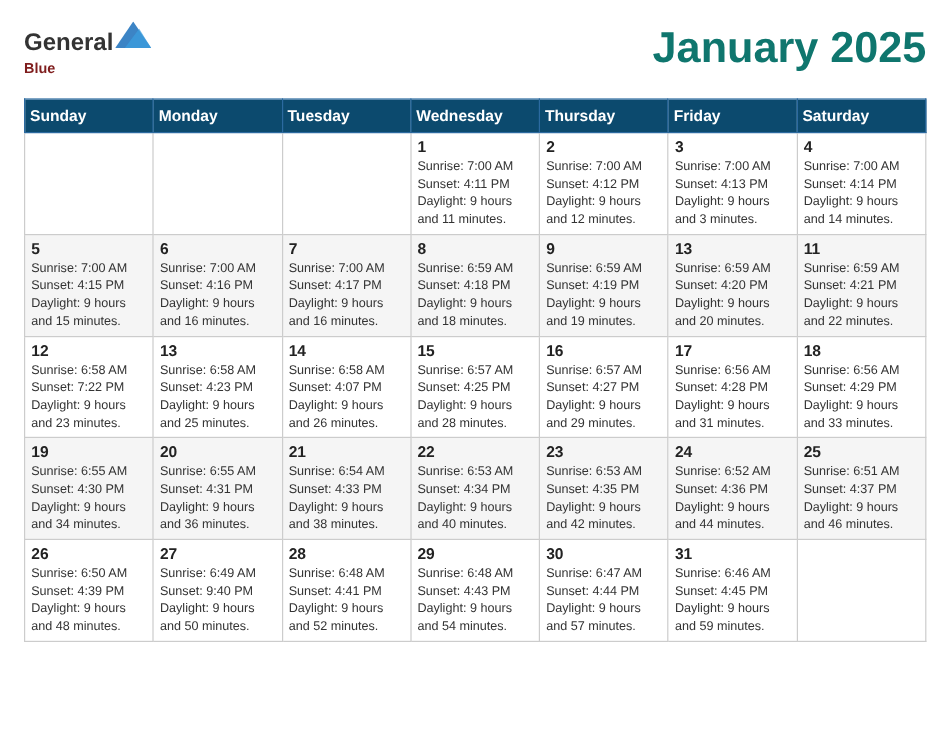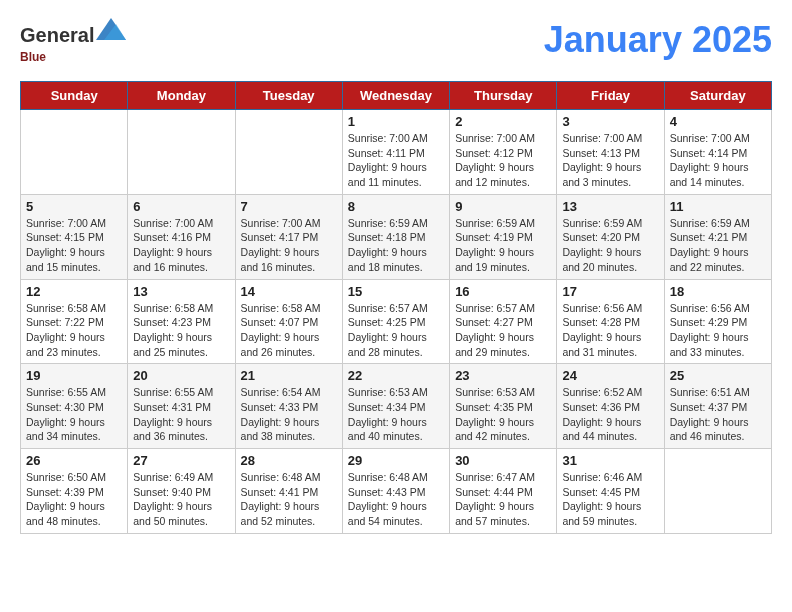--- a/index.html
+++ b/index.html
@@ -27,40 +27,40 @@
       margin-right: 0;
       position: relative;
       top: -2px;
     }
     .title-block {
       text-align: right;
     }
     .title-block h1 {
       font-size: 36px;
       font-weight: bold;
-      color: #3b82f6;
+      color: #0f766e;
       line-height: 1.1;
     }
     .title-block h2 {
       font-size: 16px;
       font-weight: normal;
       color: #555;
     }
     .calendar {
       width: 100%;
       border-collapse: collapse;
       border: 1px solid #ccc;
     }
     .calendar thead tr th {
-      background: #b91c1c;
+      background: #0c4a6e;
       color: #fff;
       font-size: 13px;
       font-weight: bold;
       padding: 6px 4px;
-      text-align: center;
+      text-align: left;
       border: 1px solid #2c6aa0;
     }
     .calendar tbody tr td {
       vertical-align: top;
       border: 1px solid #ccc;
       padding: 4px 5px;
       width: 107px;
       min-height: 80px;
       background: #fff;
     }

